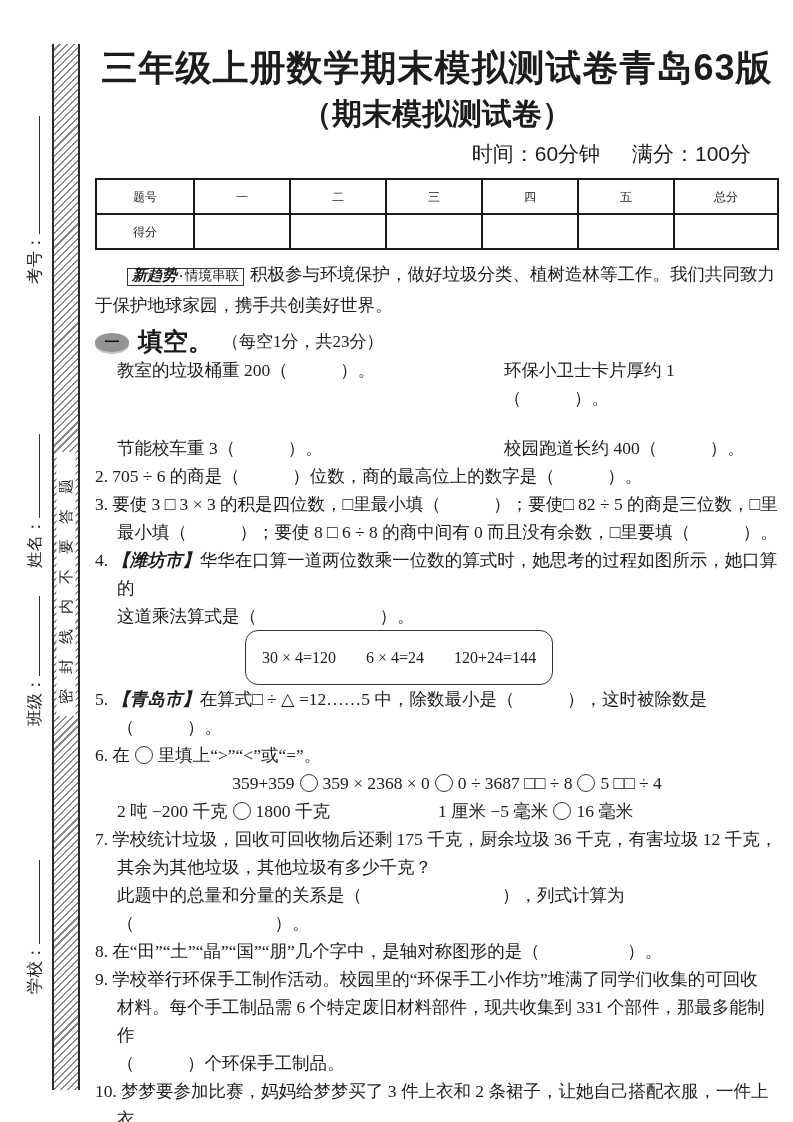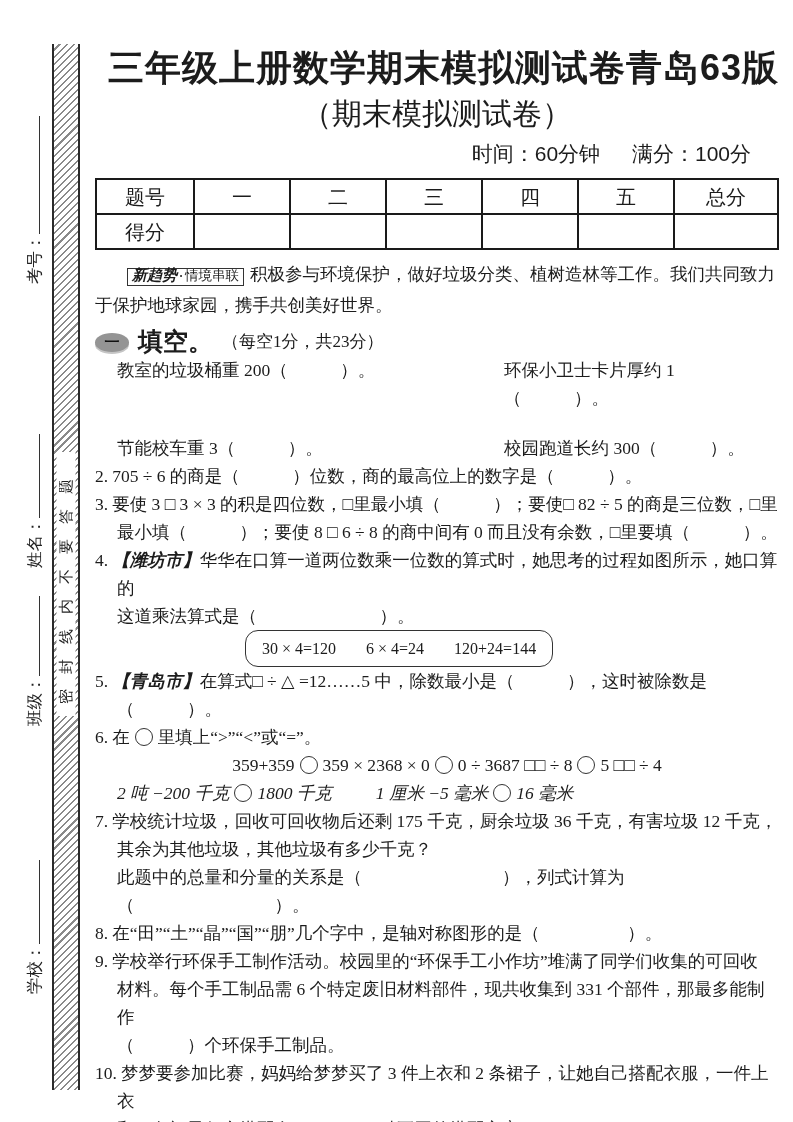--- a/index.html
+++ b/index.html
@@ -21,52 +21,52 @@
     font-size:15px;letter-spacing:15px;color:#222;
   }
   .vfield{position:absolute;left:14px;width:34px;}
   .vrot{
     position:absolute;left:32px;bottom:0;transform-origin:0 100%;
     transform:rotate(-90deg);white-space:nowrap;font-size:16.5px;color:#222;
   }
   .vblank{display:inline-block;border-bottom:1.5px solid #333;height:14px;vertical-align:baseline;}
   
   .content{position:absolute;left:95px;top:0;width:684px;font-size:17.5px;line-height:28px;}
-  .title{margin-top:44px;text-align:right;font-family:"Liberation Sans","DejaVu Sans",sans-serif;
+  .title{margin-top:44px;text-align:center;font-family:"Liberation Sans","DejaVu Sans",sans-serif;
     font-weight:bold;font-size:36px;line-height:48px;letter-spacing:1px;}
   .subtitle{text-align:center;font-family:"Liberation Sans","DejaVu Sans",sans-serif;
-    font-weight:normal;font-size:30px;line-height:44px;}
+    font-weight:bold;font-size:30px;line-height:44px;}
   .meta{ text-align:right;padding-right:28px;font-family:"Liberation Sans","DejaVu Sans",sans-serif;
     font-size:21px;line-height:32px;margin-top:2px;}
   .meta span{margin-left:26px;}
   table.score{border-collapse:collapse;width:100%;margin-top:8px;table-layout:fixed;}
-  table.score td{border:2px solid #1a1a1a;height:33px;text-align:center;font-size:20px;padding:0;}
+  table.score td{border:2px solid #1a1a1a;height:33px;text-align:center;font-size:12px;padding:0;}
   table.score td.c0{width:96px;}
   table.score td.c6{width:102px;border-radius:13px;}
   .notice{margin:10px 0 0 0;text-indent:32px;line-height:29px;}
   .nbadge{border:1.5px solid #333;padding:0 4px 1px 4px;font-size:13.5px;margin-right:6px;
     font-family:Liberation Mono, monospace;white-space:nowrap;}
   .nbadge i{font-style:italic;font-weight:bold;font-size:15px;}
   .sec{display:flex;align-items:center;gap:9px;margin-top:8px;line-height:28px;}
   .marker{flex:0 0 auto;width:34px;height:19px;border-radius:50%;background:#949494;
     display:inline-flex;align-items:center;justify-content:center;
     font-weight:bold;font-size:15px;color:#111;box-shadow:0 2px 0 rgba(150,150,150,.55);}
   .sec b{font-size:25px;}
   .sec .note{font-size:17px;}
   .q{padding-left:22px;text-indent:-22px;}
   .q .qnum{margin-right:4px;}
   .qc{padding-left:22px;}
   .qbadge{border:1.2px solid #444;padding:0 3px 1px 3px;font-size:12.5px;margin-right:5px;
     font-family:"Liberation Sans","DejaVu Sans",sans-serif;}
   .tag{font-style:italic;font-weight:bold;}
   .grid2{display:grid;grid-template-columns:365px 1fr;padding-left:22px;gap:22px;}
   .mulbox{margin:0 0 0 150px;width:max-content;border:1.5px solid #333;border-radius:13px;
-    padding:5px 16px;display:flex;gap:30px;font-size:16px;line-height:25px;}
+    padding:14px 16px;display:flex;gap:30px;font-size:16px;line-height:25px;}
   .cmp-row1{display:flex;justify-content:center;padding-left:22px;padding-right:2px;}
-  .cmp-row2{display:flex;padding-left:22px;gap:44px;font-style:italic;}
+  .cmp-row2{display:flex;padding-left:22px;gap:108px;}
   .cmp-circle{display:inline-block;width:16px;height:16px;border:1.3px solid #333;border-radius:50%;
     vertical-align:-3px;margin:0 5px;}
   .footer{position:absolute;left:0;top:1126px;width:684px;text-align:center;
     font-weight:bold;font-size:19px;letter-spacing:10px;}
 </style>
 </head>
 <body>
 
 <div class="seal-band">
   <div class="seal-text">密封线内不要答题</div>
@@ -122,21 +122,21 @@
   <div class="sec">
     <span class="marker">一</span>
     <b>填空。</b>
     <span class="note">（每空1分，共23分）</span>
   </div>
 
   <div class="grid2">
     <span>教室的垃圾桶重 200（　　　）。</span>
     <span>环保小卫士卡片厚约 1（　　　）。</span>
     <span>节能校车重 3（　　　）。</span>
-    <span>校园跑道长约 300（　　　）。</span>
+    <span>校园跑道长约 400（　　　）。</span>
   </div>
 
   <div class="q"><span class="qnum">2.</span><span>705 ÷ 6 的商是（　　　）位数，商的最高位上的数字是（　　　）。</span></div>
 
   <div class="q"><span class="qnum">3.</span><span>要使 3 □ 3 × 3 的积是四位数，□里最小填（　　　）；要使□ 82 ÷ 5 的商是三位数，□里</span></div>
   <div class="qc">最小填（　　　）；要使 8 □ 6 ÷ 8 的商中间有 0 而且没有余数，□里要填（　　　）。</div>
 
   <div class="q"><span class="qnum">4.</span><span class="tag">【潍坊市】</span><span>华华在口算一道两位数乘一位数的算式时，她思考的过程如图所示，她口算的</span></div>
   <div class="qc">这道乘法算式是（　　　　　　　）。</div>
   <div class="mulbox">

